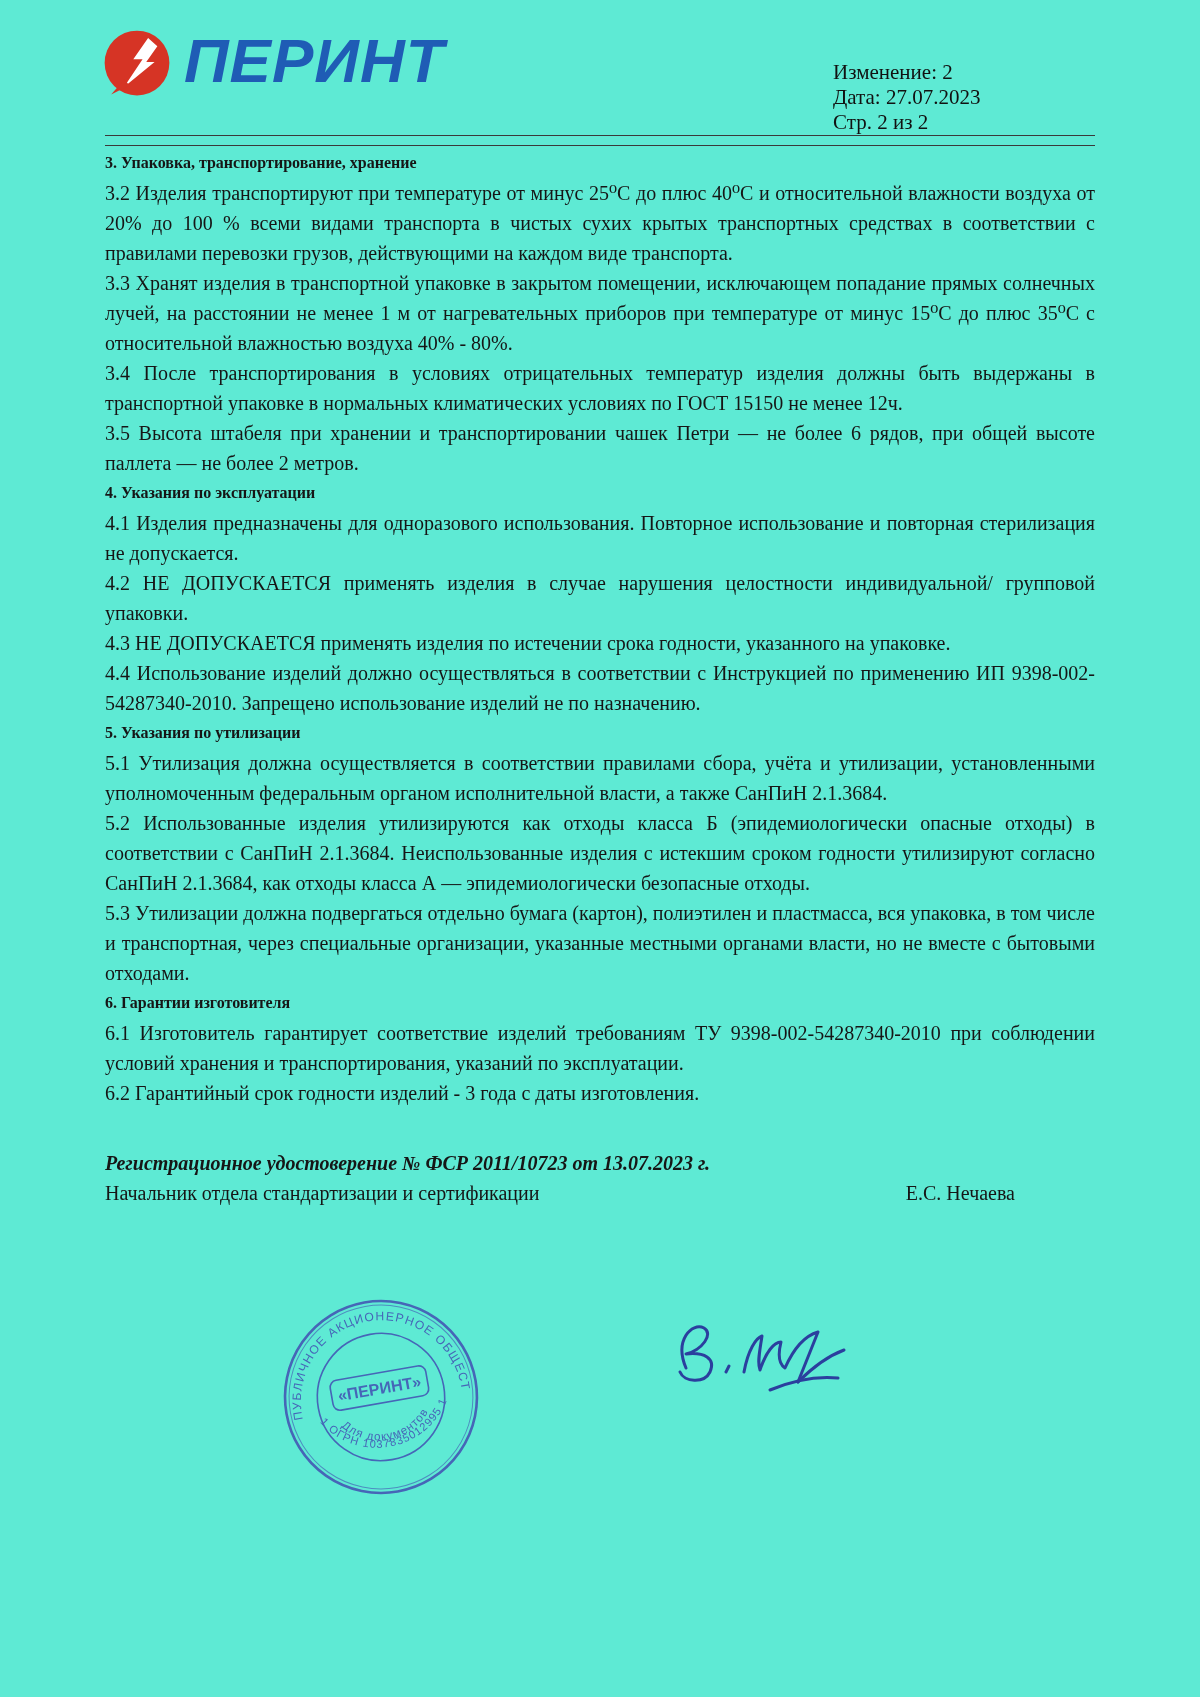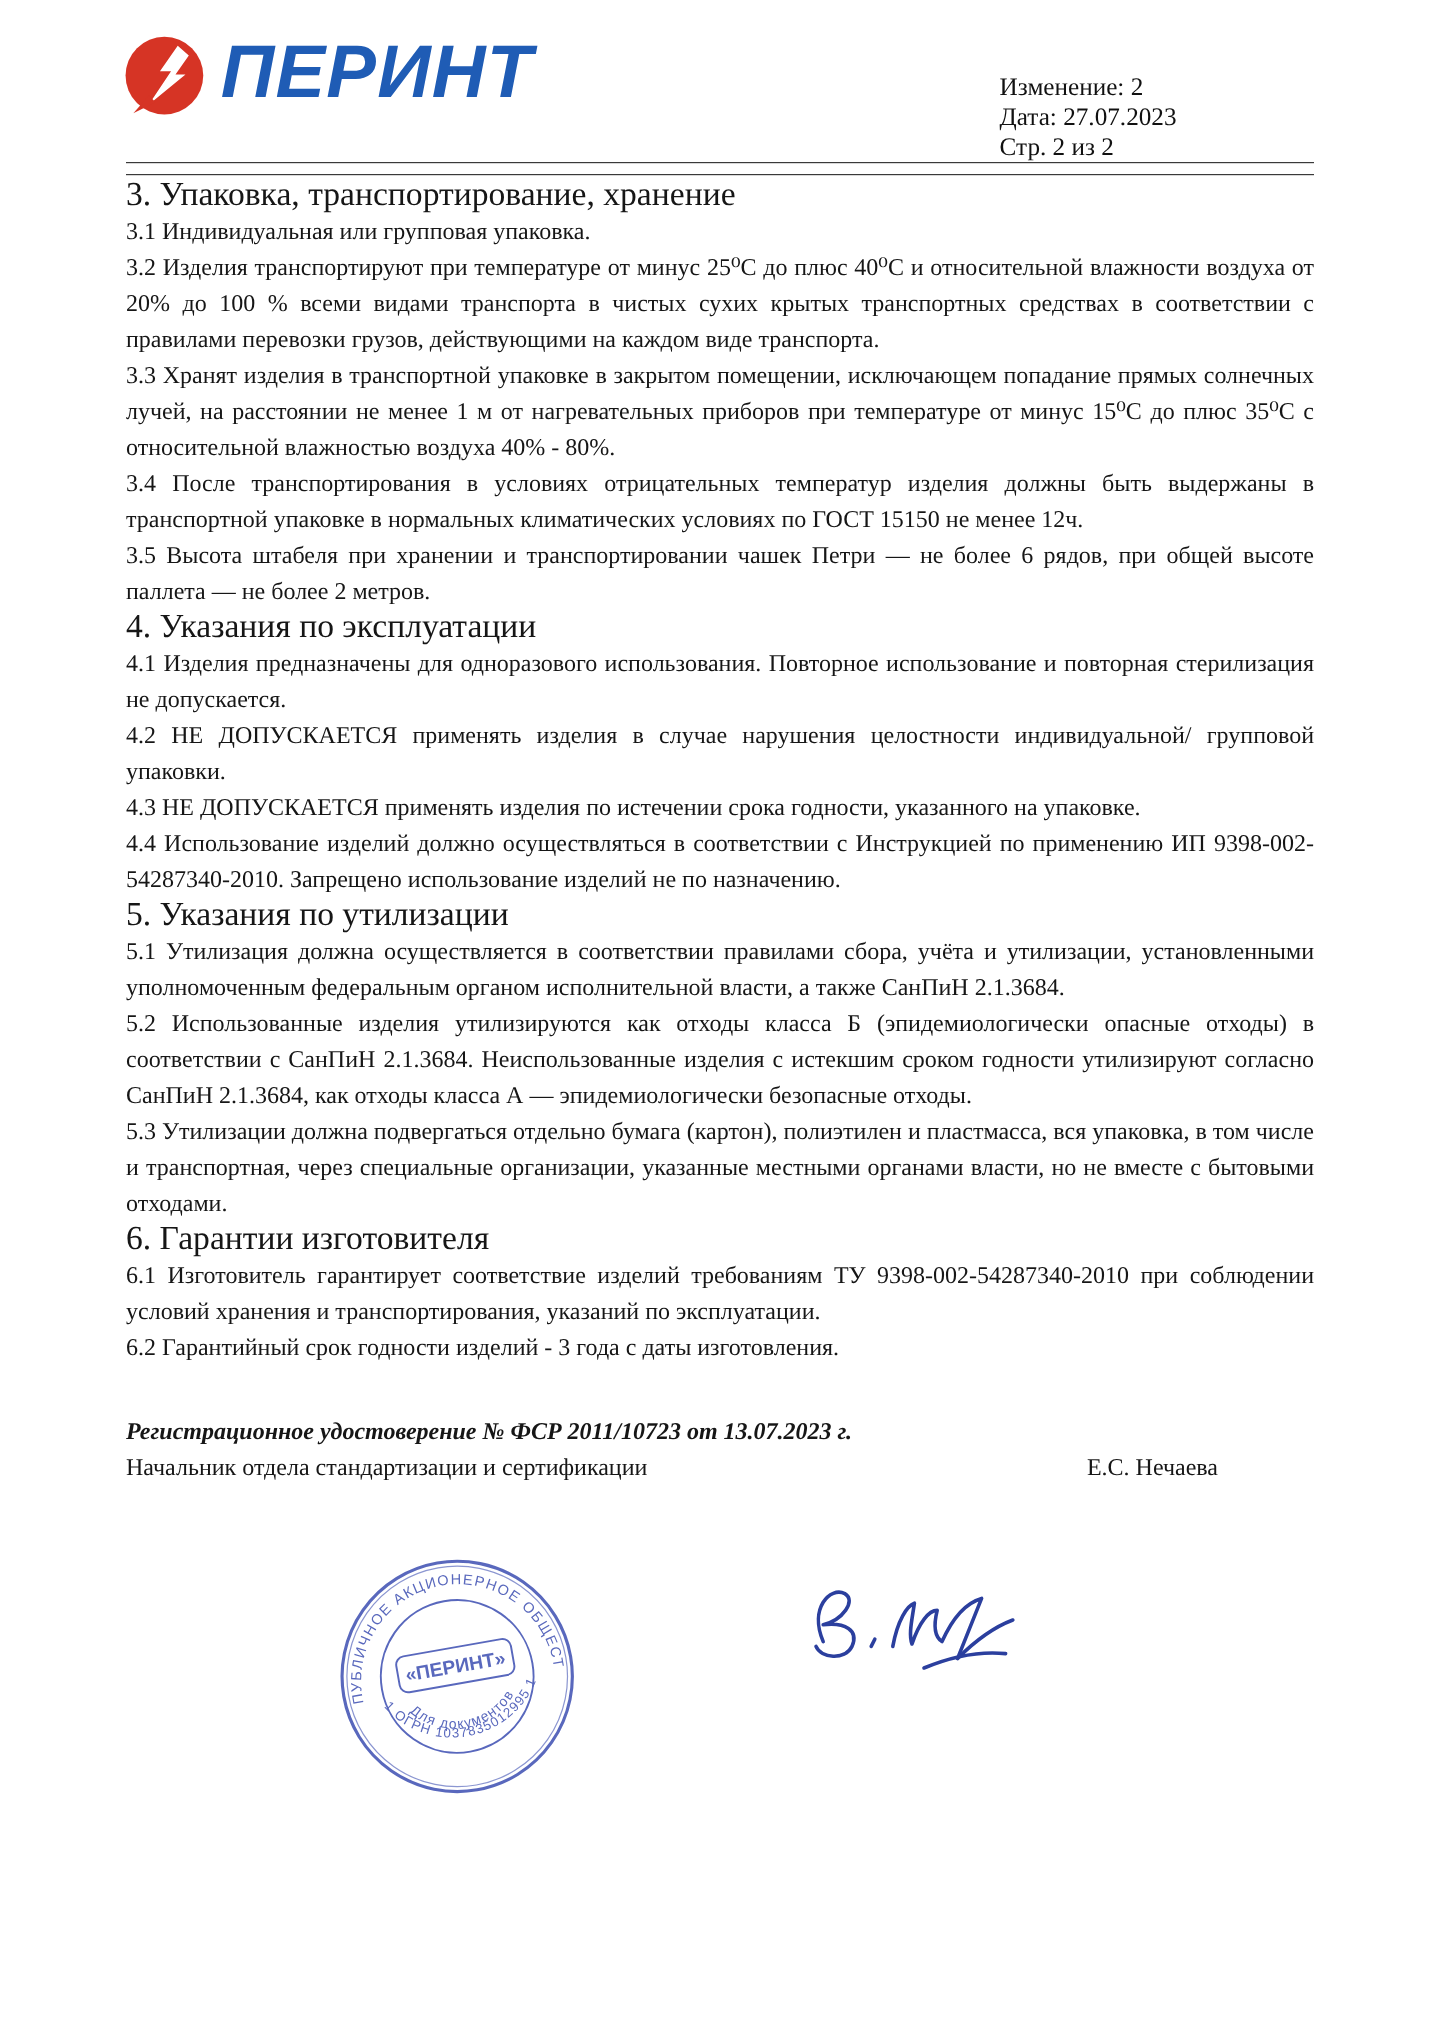--- a/index.html
+++ b/index.html
@@ -1,20 +1,20 @@
 <!DOCTYPE html>
 <html><head>
 <meta charset="utf-8">
 <style>
   html,body{margin:0;padding:0;background:#e8e8e8;}
   .page{
     position:relative;
     width:1200px;height:1697px;
     margin:0 auto;
-    background:#ffffff;
+    background:#5eead4;
     font-family:"Liberation Serif","DejaVu Serif",serif;
     color:#161616;
     overflow:hidden;
   }
   
   .logo{position:absolute;left:100px;top:26px;display:flex;align-items:center;gap:10px;}
   .logo-icon{width:74px;height:74px;display:block;}
   .logo-text{
     font-family:"Liberation Sans","DejaVu Sans",sans-serif;
     font-weight:800;
@@ -30,21 +30,21 @@
     font-size:21px;line-height:25px;color:#111;
   }
   .rule{position:absolute;left:105px;width:990px;height:0;border-top:1.6px solid #3a3a3a;}
   .rule1{top:135px;}
   .rule2{top:145px;}
   
   .body{
     position:absolute;left:105px;top:148px;width:990px;
     font-size:20px;line-height:30px;
   }
-  .body h2{font-size:28px;line-height:30px;margin:0;font-weight:normal;}
+  .body h2{font-size:16px;line-height:30px;margin:0;font-weight:bold;}
   .body p{margin:0;text-align:justify;}
   .reg{
     margin-top:40px !important;
     font-style:italic;
     font-weight:600;
     text-align:left !important;
   }
   .sig-row{
     display:flex;
     justify-content:space-between;
@@ -82,21 +82,20 @@
     <div>Дата: 27.07.2023</div>
     <div>Стр. 2 из 2</div>
   </div>
   <div class="rule rule1"></div>
   <div class="rule rule2"></div>
 
   <div class="body">
 
     <section>
       <h2>3. Упаковка, транспортирование, хранение</h2>
-      <p>3.1 Индивидуальная или групповая упаковка.</p>
       <p>3.2 Изделия транспортируют при температуре от минус 25⁰С до плюс 40⁰С и относительной влажности воздуха от 20% до 100 % всеми видами транспорта в чистых сухих крытых транспортных средствах в соответствии с правилами перевозки грузов, действующими на каждом виде транспорта.</p>
       <p>3.3 Хранят изделия в транспортной упаковке в закрытом помещении, исключающем попадание прямых солнечных лучей, на расстоянии не менее 1 м от нагревательных приборов при температуре от минус 15⁰С до плюс 35⁰С с относительной влажностью воздуха 40% - 80%.</p>
       <p>3.4 После транспортирования в условиях отрицательных температур изделия должны быть выдержаны в транспортной упаковке в нормальных климатических условиях по ГОСТ 15150 не менее 12ч.</p>
       <p>3.5 Высота штабеля при хранении и транспортировании чашек Петри — не более 6 рядов, при общей высоте паллета — не более 2 метров.</p>
     </section>
 
     <section>
       <h2>4. Указания по эксплуатации</h2>
       <p>4.1 Изделия предназначены для одноразового использования. Повторное использование и повторная стерилизация не допускается.</p>
       <p>4.2 НЕ ДОПУСКАЕТСЯ применять изделия в случае нарушения целостности индивидуальной/ групповой упаковки.</p>

